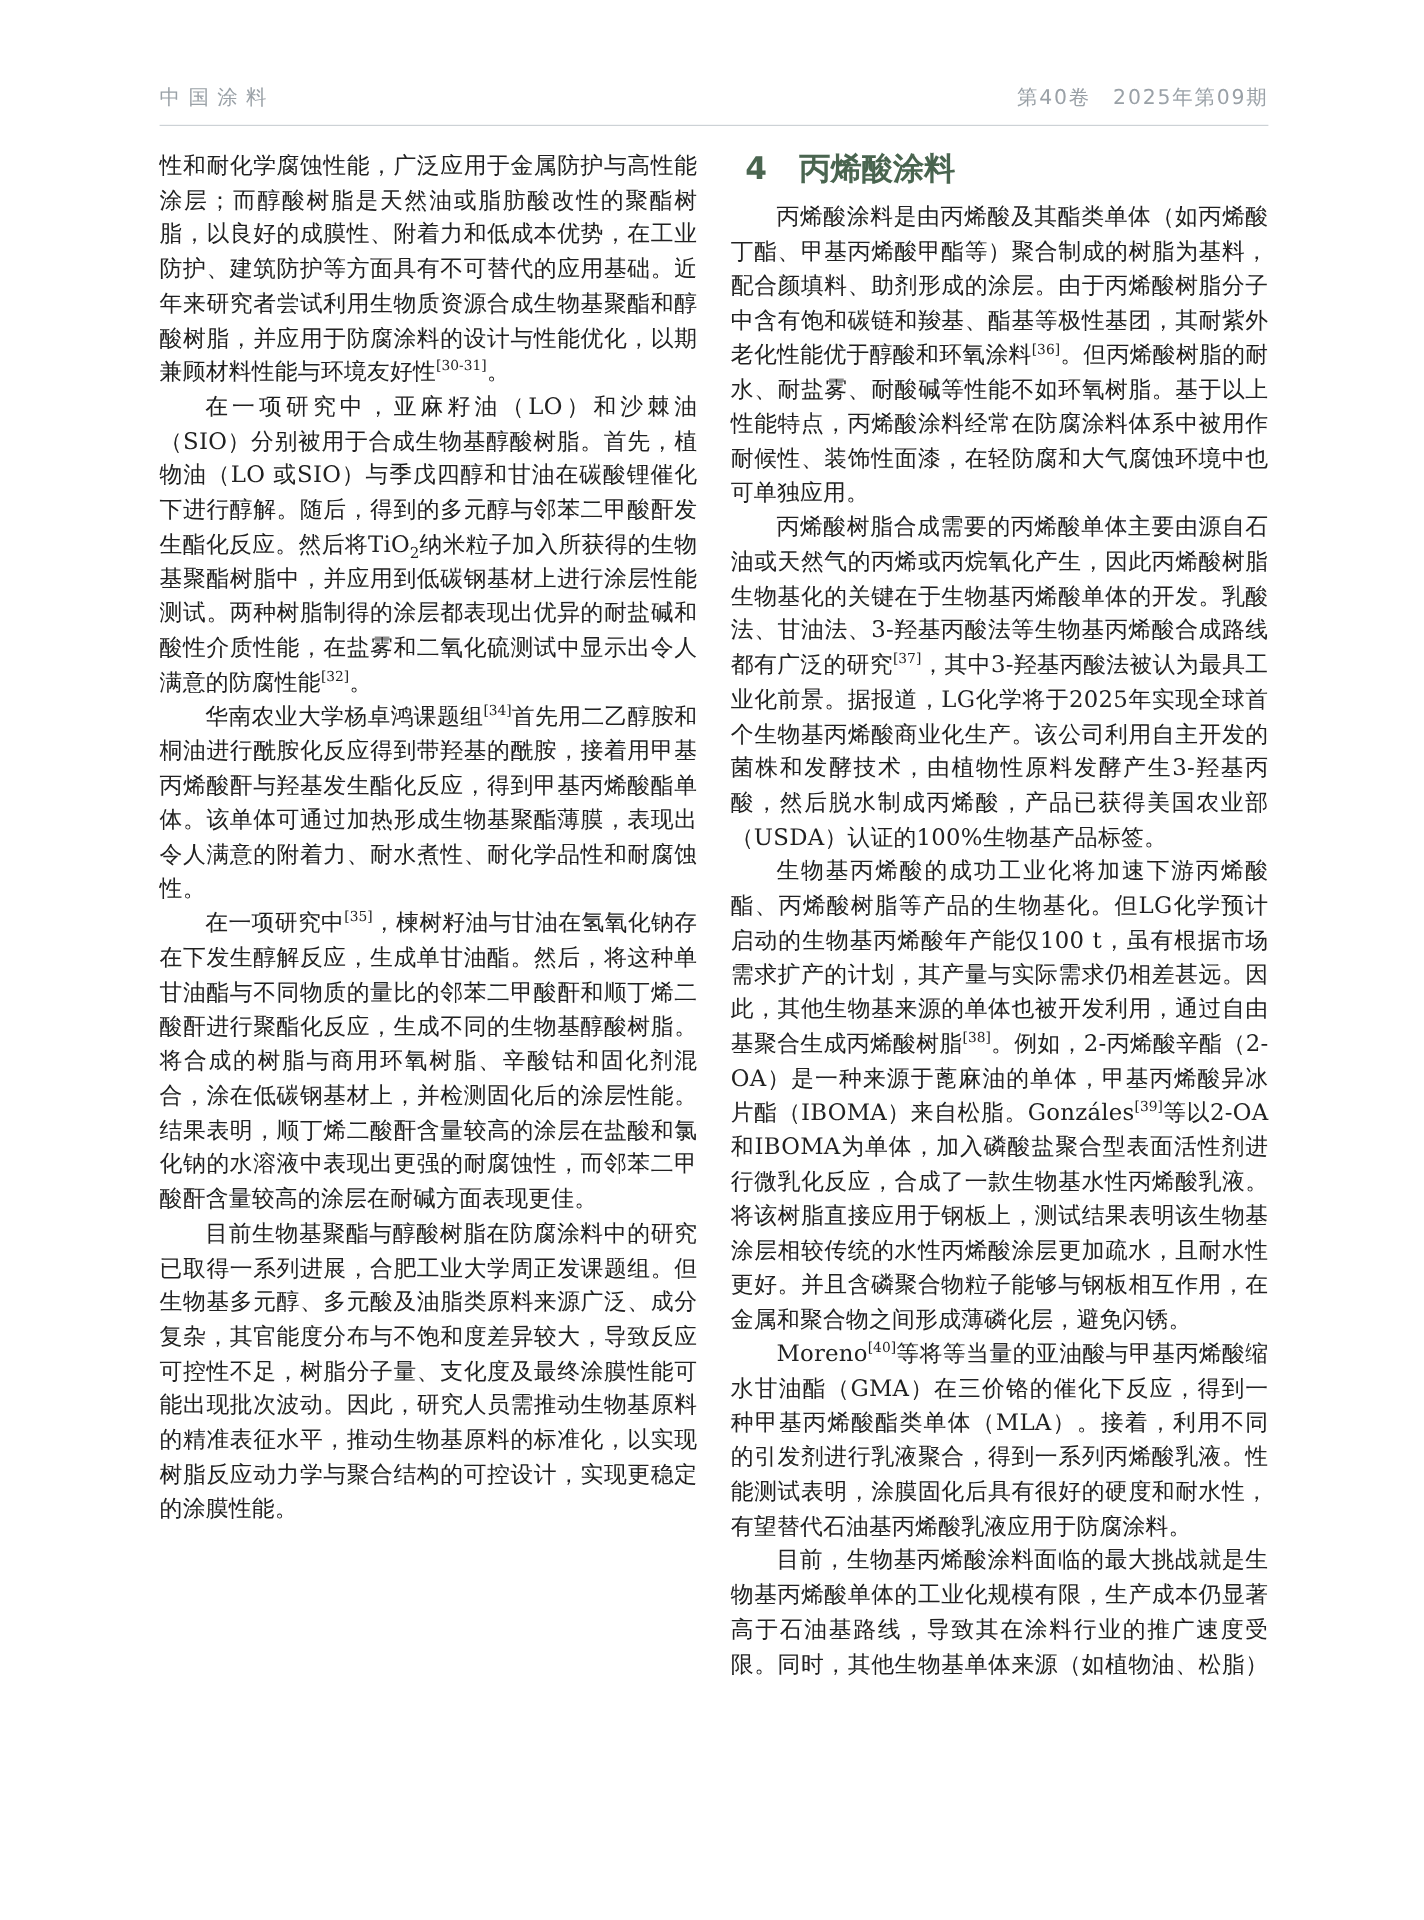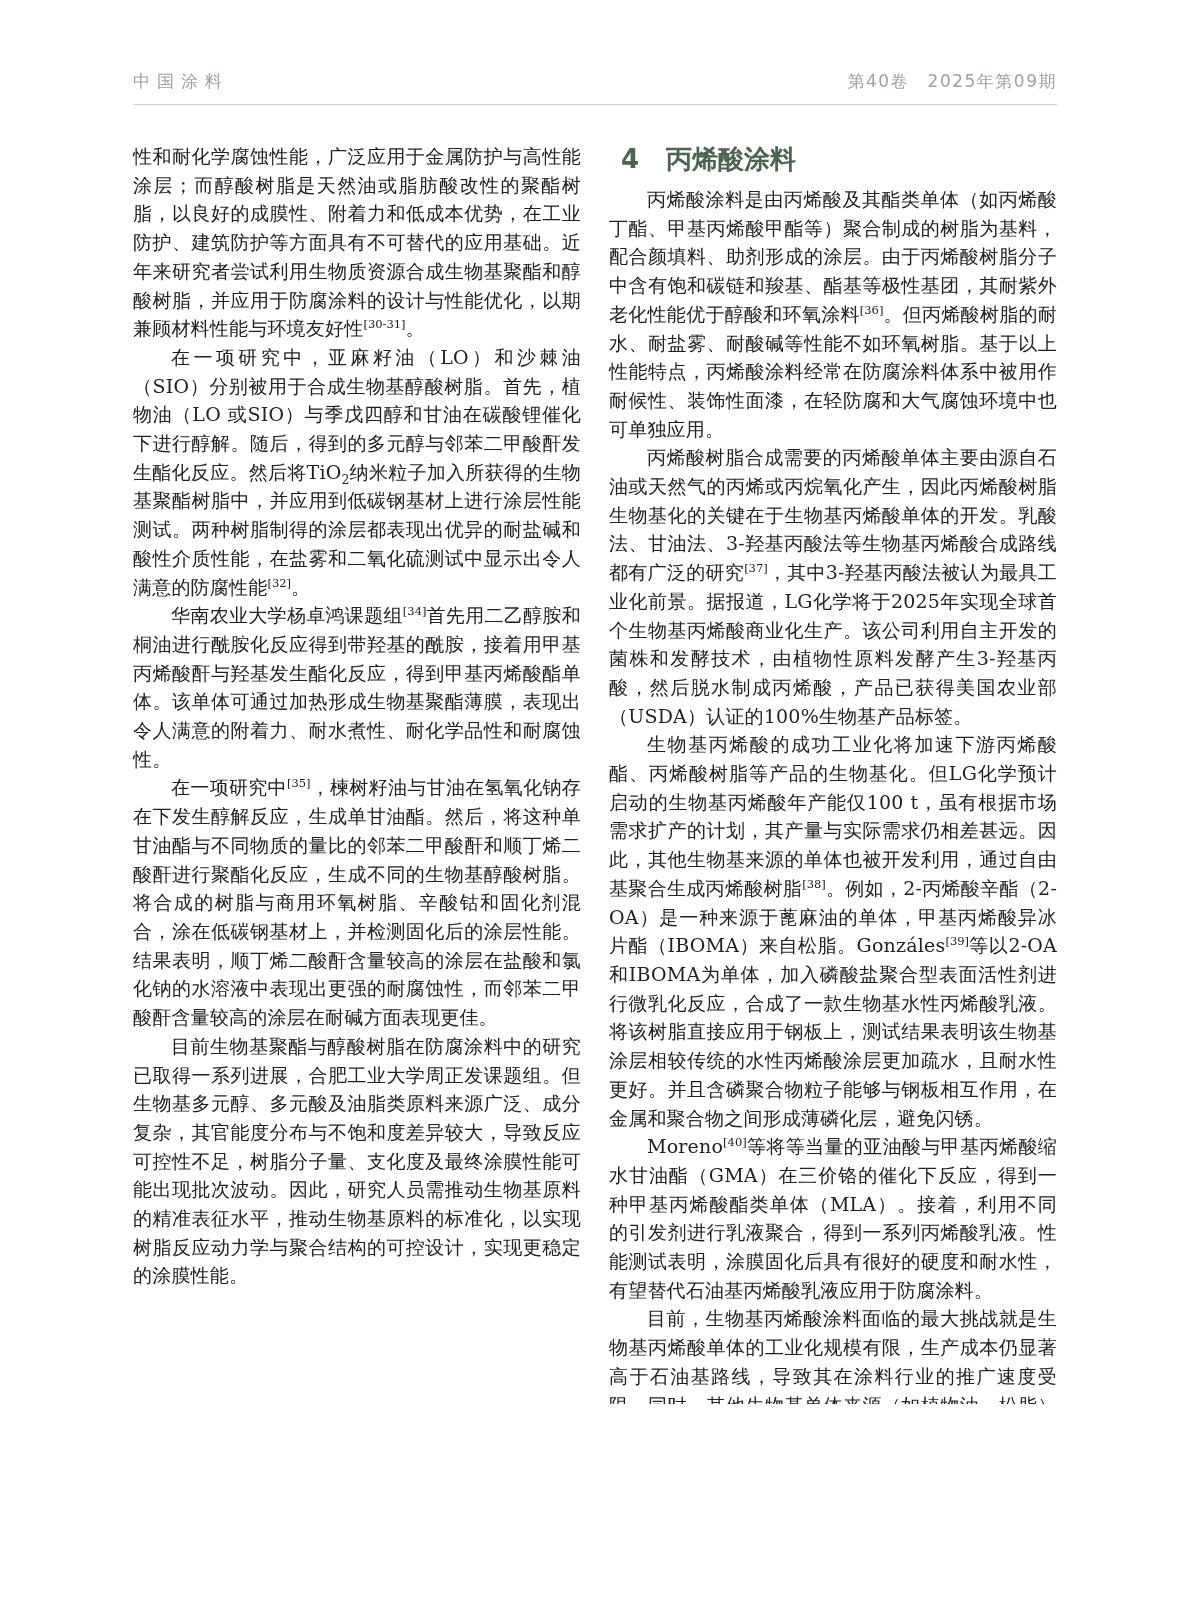--- a/index.html
+++ b/index.html
@@ -17,21 +17,21 @@
     padding-bottom:11px;
     border-bottom:1.5px solid #cdd2d6;
     color:#9aa1a7;
     font-size:17px;
     font-family:"DejaVu Sans","Liberation Sans",sans-serif;
   }
   .journal-name{letter-spacing:7px;}
   .issue-info{letter-spacing:1.5px;}
   
   .content{
-    position:absolute;left:133px;top:142px;width:924px;
+    position:absolute;left:133px;top:124px;width:924px;
     display:flex;gap:28px;
   }
   .column{flex:1;min-width:0;}
   .body-p{
     margin:0;
     font-size:19px;
     line-height:28.7px;
     color:#212121;
     text-align:justify;
     text-justify:inter-ideograph;

